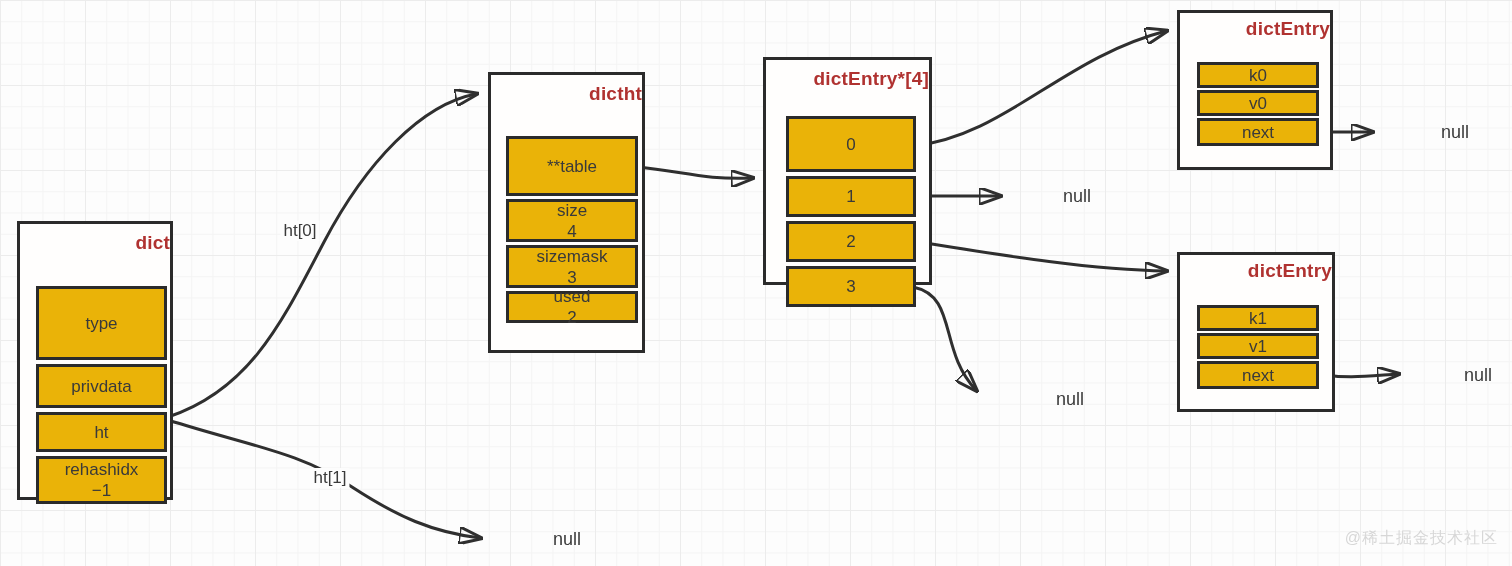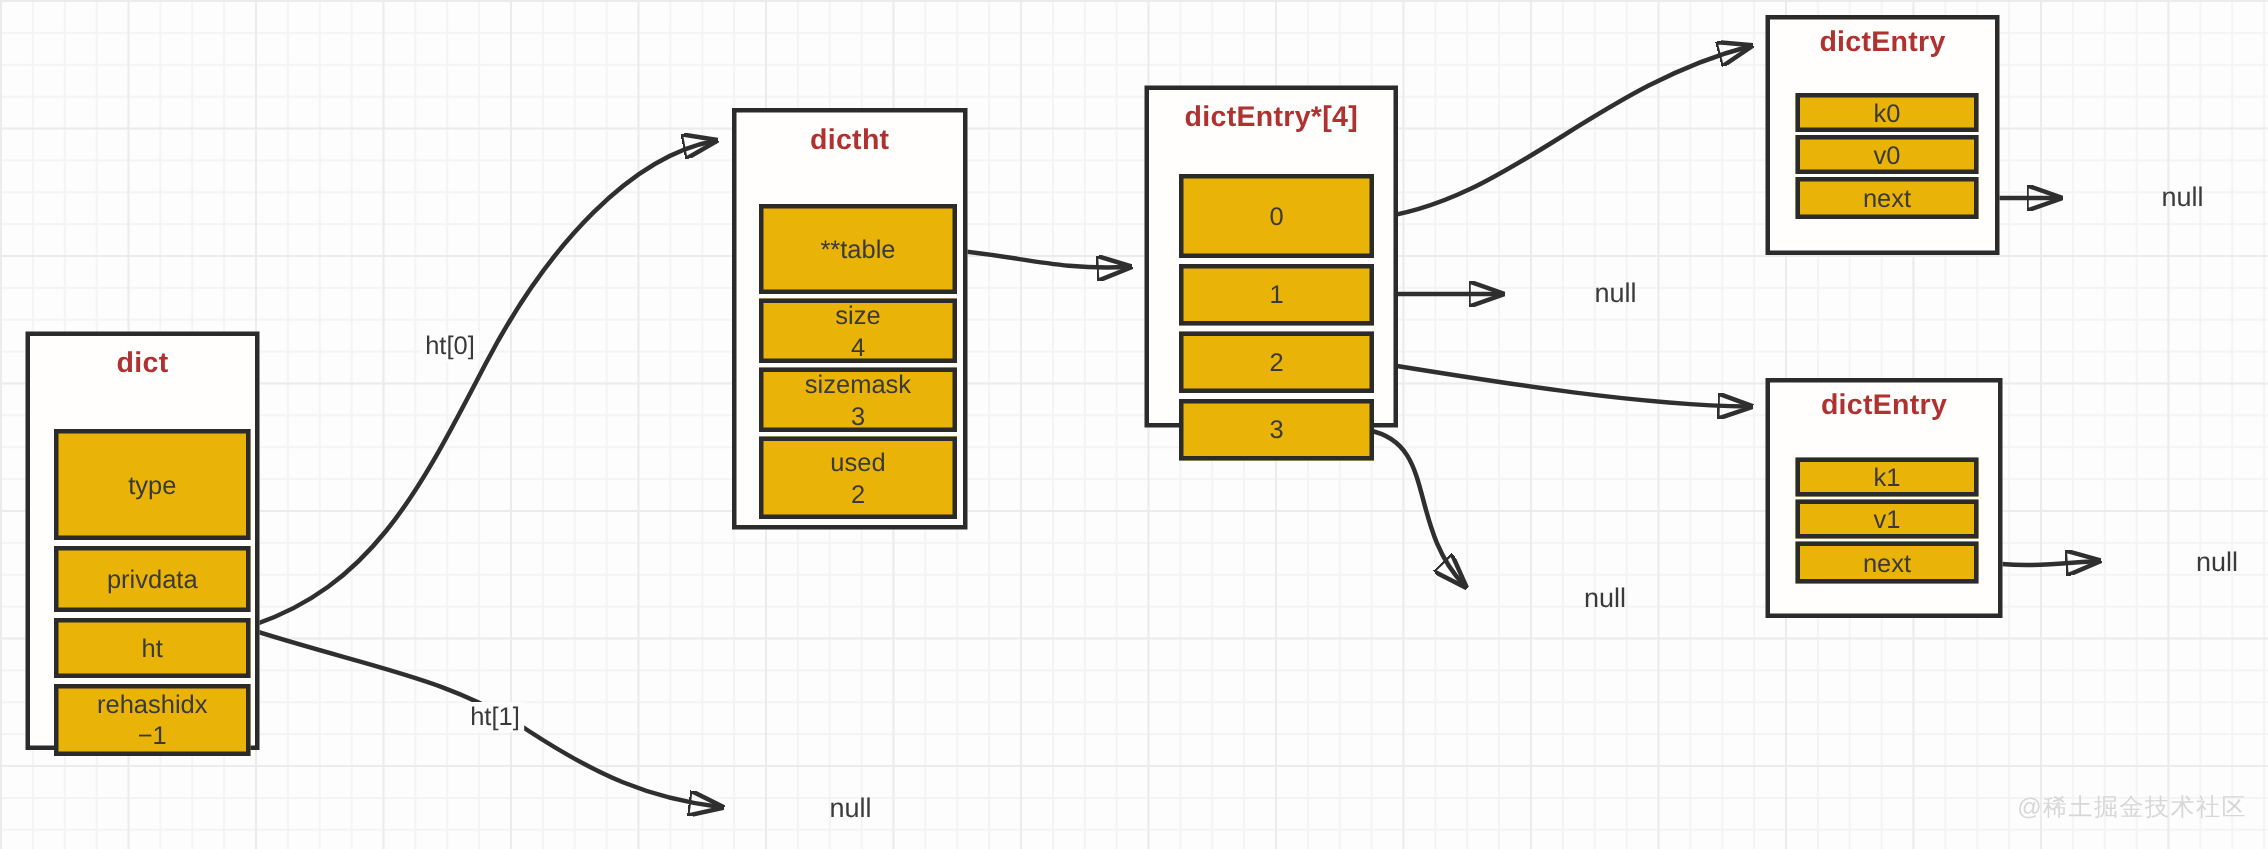--- a/index.html
+++ b/index.html
@@ -11,21 +11,21 @@
       linear-gradient(to bottom, #ececec 1px, transparent 1px),
       linear-gradient(to right, #f4f4f4 1px, transparent 1px),
       linear-gradient(to bottom, #f4f4f4 1px, transparent 1px);
     background-size: 85px 85px, 85px 85px, 21.25px 21.25px, 21.25px 21.25px;
     font-family:"Liberation Sans", sans-serif;
     color:var(--text,#3a3a3a);
   }
   svg.wires { position:absolute; left:0; top:0; pointer-events:none; }
   svg.wires path { stroke:var(--line,#2f2f2f); stroke-width:3; fill:none; stroke-linecap:round; }
   .node { position:absolute; box-sizing:border-box; border:3px solid #2b2b2b; background:#fffefd; }
-  .node-title { text-align:center; margin-top:8px; font-weight:bold; font-size:19px;
+  .node-title { text-align:right; margin-top:8px; font-weight:bold; font-size:19px;
                 color:var(--accent,#b03230); letter-spacing:0.2px; }
   .cells { position:absolute; }
   .cell { box-sizing:border-box; border:3px solid #2b2b2b; background:#eab308;
           display:flex; flex-direction:column; align-items:center; justify-content:center;
           font-size:17px; line-height:21px; color:var(--text,#3a3a3a); }
   .null-label { position:absolute; transform:translate(-50%,-50%); font-size:18px; }
   .edge-label { position:absolute; transform:translate(-50%,-50%); font-size:17px;
                 background:#fdfdfd; padding:0 3px; }
   .watermark { position:absolute; right:14px; top:528px; font-size:16px;
                color:#d7d7d7; letter-spacing:1px;text-align:right; }
@@ -78,21 +78,21 @@
         <span>**table</span>
       </div>
       <div class="cell" style="height:43px; margin-bottom:3px;">
         <span>size</span>
         <span>4</span>
       </div>
       <div class="cell" style="height:43px; margin-bottom:3px;">
         <span>sizemask</span>
         <span>3</span>
       </div>
-      <div class="cell" style="height:55px;">
+      <div class="cell" style="height:32px;">
         <span>used</span>
         <span>2</span>
       </div>
     </div>
   </div>
 
   <div class="node" style="left:763px; top:57px; width:169px; height:228px;">
     <div class="node-title">dictEntry*[4]</div>
     <div class="cells" style="left:20px; top:56px; width:130px;">
       <div class="cell" style="height:56px; margin-bottom:4px;">

